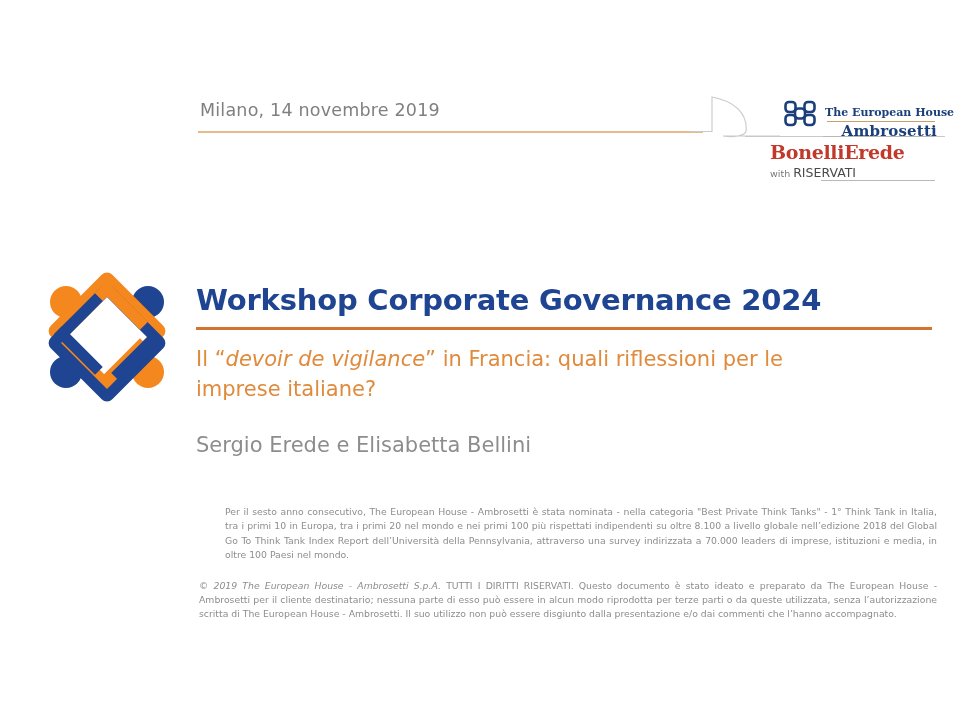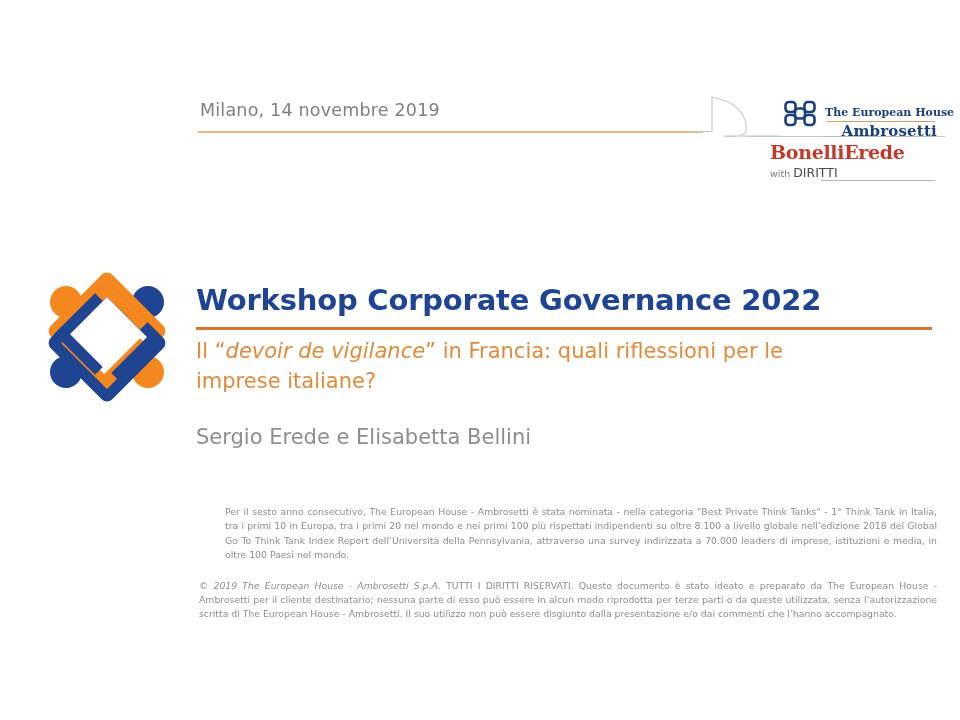--- a/index.html
+++ b/index.html
@@ -174,21 +174,21 @@
     line-height: 36px;
     white-space: nowrap;
   }
   .title-rule {
     margin-top: 9px;
     width: 736px;
     height: 3px;
     background: #d2762f;
   }
   .subtitle {
-    margin-top: 6px;
+    margin-top: 14px;
     font-size: 21px;
     color: #e08a3c;
     line-height: 30px;
     max-width: 670px;
   }
   .subtitle .it {
     font-style: italic;
   }
   .authors {
     margin-top: 28px;
@@ -250,21 +250,21 @@
     <div class="amb-text">
       <div class="amb-line1">The European House</div>
       <div class="amb-divider"></div>
       <div class="amb-line2">Ambrosetti</div>
     </div>
     <div class="amb-underline"></div>
   </div>
 
   <div class="logo-bonelli">
     <div class="bon-name">BonelliErede</div>
-    <div class="bon-sub"><span class="with">with </span><span>DIRITTI</span></div>
+    <div class="bon-sub"><span class="with">with </span><span>RISERVATI</span></div>
     <div class="bon-underline"></div>
   </div>
 
 </div>
 
 <svg class="wcg-mark" viewBox="0 0 142 130">
 
   <circle cx="30" cy="30" r="16" fill="#F5871F"></circle>
   <circle cx="112" cy="100" r="16" fill="#F5871F"></circle>
 
@@ -278,21 +278,21 @@
   <path d="M 71 17 L 104 50" stroke="#F5871F" stroke-width="11" fill="none" stroke-linecap="square"></path>
   <path d="M 38 50 L 71 17" stroke="#F5871F" stroke-width="11" fill="none" stroke-linecap="square"></path>
   <path d="M 104 74 L 71 107" stroke="#F5871F" stroke-width="11" fill="none" stroke-linecap="square"></path>
 
   <path d="M 26 62 L 59 29" stroke="#1F4491" stroke-width="11" fill="none" stroke-linecap="square"></path>
   <path d="M 83 101 L 116 68" stroke="#1F4491" stroke-width="11" fill="none" stroke-linecap="square"></path>
   <path d="M 26 62 L 59 95" stroke="#1F4491" stroke-width="11" fill="none" stroke-linecap="square"></path>
 </svg>
 
 <div class="title-block">
-  <div class="main-title">Workshop Corporate Governance 2022</div>
+  <div class="main-title">Workshop Corporate Governance 2024</div>
 
   <div class="title-rule"></div>
 
   <div class="subtitle"><span>Il “</span><span class="it">devoir de vigilance</span><span>” in Francia: quali riflessioni per le imprese italiane?</span></div>
 
   <div class="authors">Sergio Erede e Elisabetta Bellini</div>
 </div>
 
 <div class="fineprint">
   <div class="fp-para">Per il sesto anno consecutivo, The European House - Ambrosetti è stata nominata - nella categoria "Best Private Think Tanks" - 1° Think Tank in Italia, tra i primi 10 in Europa, tra i primi 20 nel mondo e nei primi 100 più rispettati indipendenti su oltre 8.100 a livello globale nell’edizione 2018 del Global Go To Think Tank Index Report dell’Università della Pennsylvania, attraverso una survey indirizzata a 70.000 leaders di imprese, istituzioni e media, in oltre 100 Paesi nel mondo.</div>

